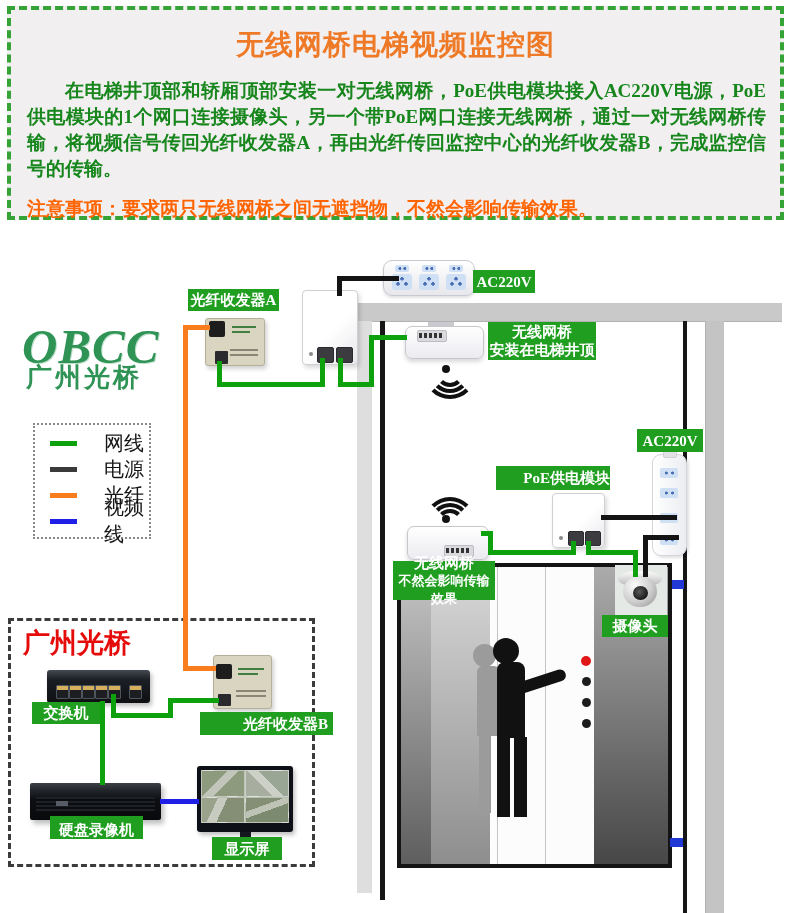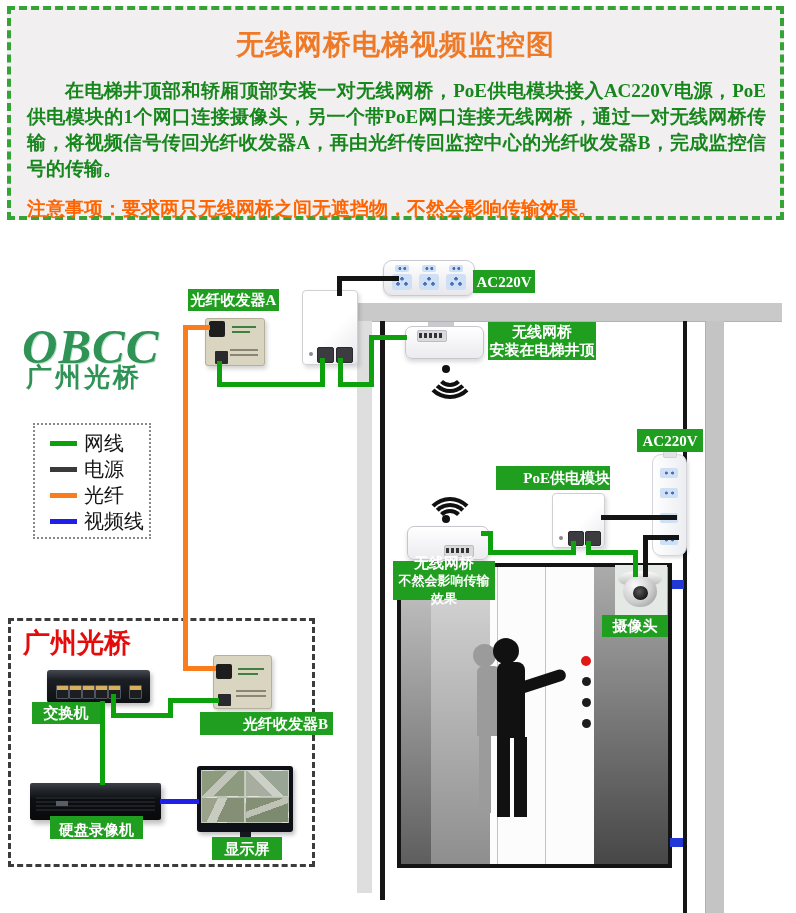--- a/index.html
+++ b/index.html
@@ -17,21 +17,21 @@
   .note{left:16px;top:186px;font-size:19px;font-weight:bold;color:#ff6400;}
 
   
   .logo-brand{left:22px;top:318px;font-size:49px;font-weight:bold;font-style:italic;
               color:#2f9355;letter-spacing:1px;text-shadow:1px 1px 0 #bfe0cc;}
   .logo-name{left:26px;top:360px;font-size:26px;font-weight:bold;color:#2f9355;letter-spacing:3px;}
 
   
   .legend{left:33px;top:423px;width:118px;height:116px;border:2px dotted #888;
           background:#fff;box-sizing:border-box;padding-top:5px;}
-  .legend-row{display:flex;align-items:center;height:26px;padding-left:15px;}
+  .legend-row{display:flex;align-items:center;height:26px;padding-left:15px;gap:20px;}
   .legend-line{width:27px;height:5px;margin-right:7px;flex:0 0 auto;}
   .legend-text{font-size:20px;color:#151515;}
 
   
   .beam{left:353px;top:303px;width:429px;height:18px;background:#c9c9c9;border-bottom:1px solid #b2b2b2;}
   .lband{left:357px;top:321px;width:15px;height:572px;background:#dedede;}
   .lline{left:380px;top:321px;width:5px;height:579px;background:#161616;}
   .rcol{left:705px;top:321px;width:18px;height:592px;background:#c4c4c4;border-left:1px solid #b0b0b0;}
   .rline{left:683px;top:321px;width:4px;height:592px;background:#161616;}
   .bluejoint{background:#2238d4;}

